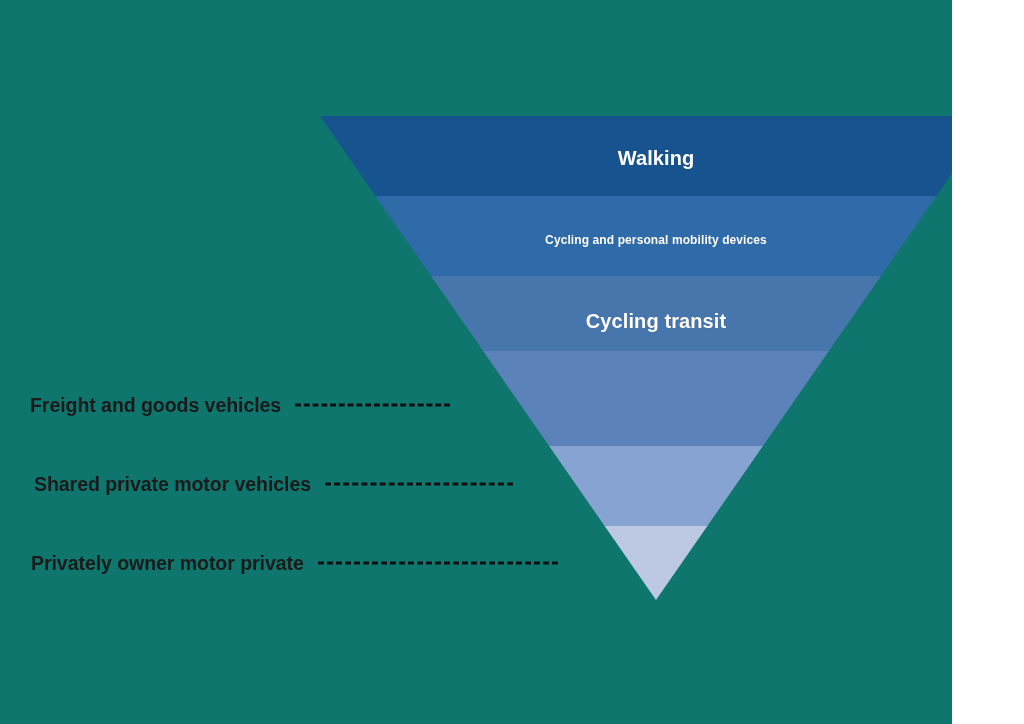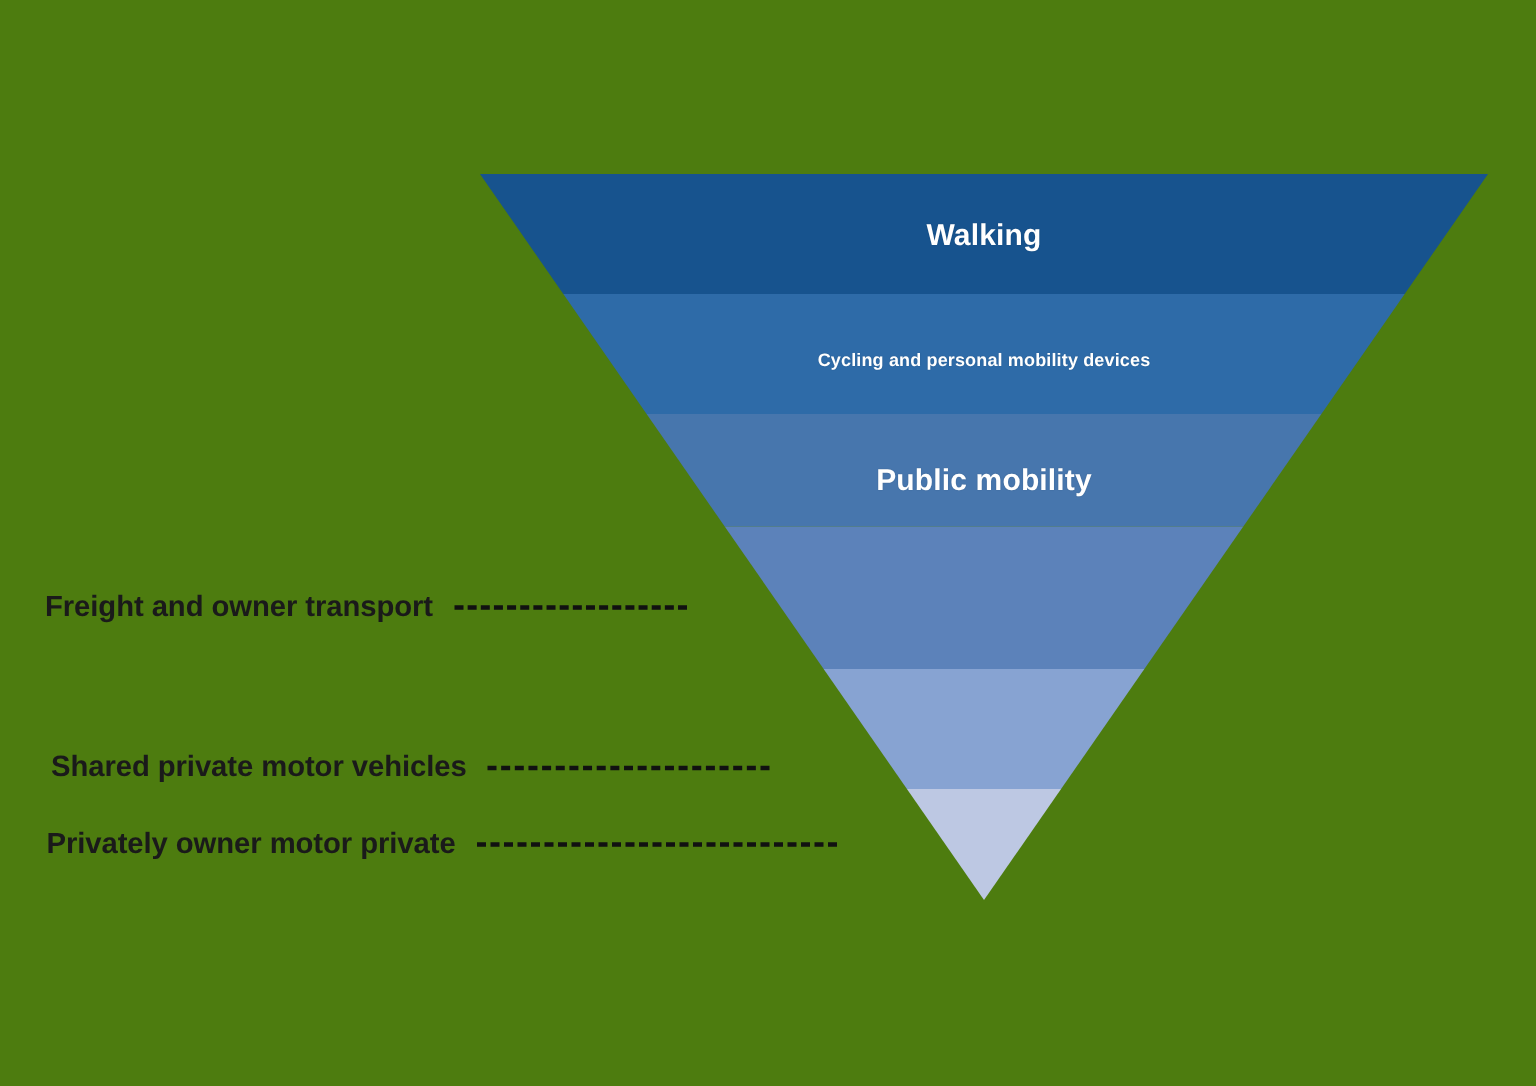--- a/index.html
+++ b/index.html
@@ -6,23 +6,23 @@
   html, body {
     margin: 0;
     padding: 0;
     background: #ffffff;
   }
   body {
     font-family: "Liberation Sans", sans-serif;
   }
   #canvas {
     position: relative;
-    width: 1024px;
+    width: 952px;
     height: 724px;
-    background: #4d7c0f;
+    background: #0f766e;
     overflow: hidden;
     text-align: right;
   }
   #pyramid-svg {
     position: absolute;
     left: 0;
     top: 0;
     width: 1024px;
     height: 724px;
   }
@@ -68,29 +68,29 @@
         <polygon points="431.07,276.00 880.93,276.00 828.86,351.00 483.14,351.00" fill="#4776AD"></polygon>
         <polygon points="483.14,351.00 828.86,351.00 762.91,446.00 549.09,446.00" fill="#5C82BA"></polygon>
         <polygon points="549.09,446.00 762.91,446.00 707.37,526.00 604.63,526.00" fill="#87A3D2"></polygon>
         <polygon points="604.63,526.00 707.37,526.00 656.00,600.00 656.00,600.00" fill="#BDC8E3"></polygon>
       </g>
   </svg>
 
   <div id="inside-labels">
       <div class="band-label" style="left: 656px; top: 158px; font-size: 20px;">Walking</div>
       <div class="band-label" style="left: 656px; top: 240px; font-size: 12px;">Cycling and personal mobility devices</div>
-      <div class="band-label" style="left: 656px; top: 321px; font-size: 20px;">Public mobility</div>
+      <div class="band-label" style="left: 656px; top: 321px; font-size: 20px;">Cycling transit</div>
     </div>
 
   <div id="callout-rows">
       <div class="callout-row" style="left: 30px; top: 405px;">
-        <span class="callout-text">Freight and owner transport</span>
+        <span class="callout-text">Freight and goods vehicles</span>
         <span class="callout-dash" style="width: 155px;"></span>
       </div>
-      <div class="callout-row" style="left: 34px; top: 484px; margin-top: 28px;">
+      <div class="callout-row" style="left: 34px; top: 484px;">
         <span class="callout-text">Shared private motor vehicles</span>
         <span class="callout-dash" style="width: 188px;"></span>
       </div>
       <div class="callout-row" style="left: 31px; top: 563px;">
         <span class="callout-text">Privately owner motor private</span>
         <span class="callout-dash" style="width: 240px;"></span>
       </div>
     </div>
 
 </div>

